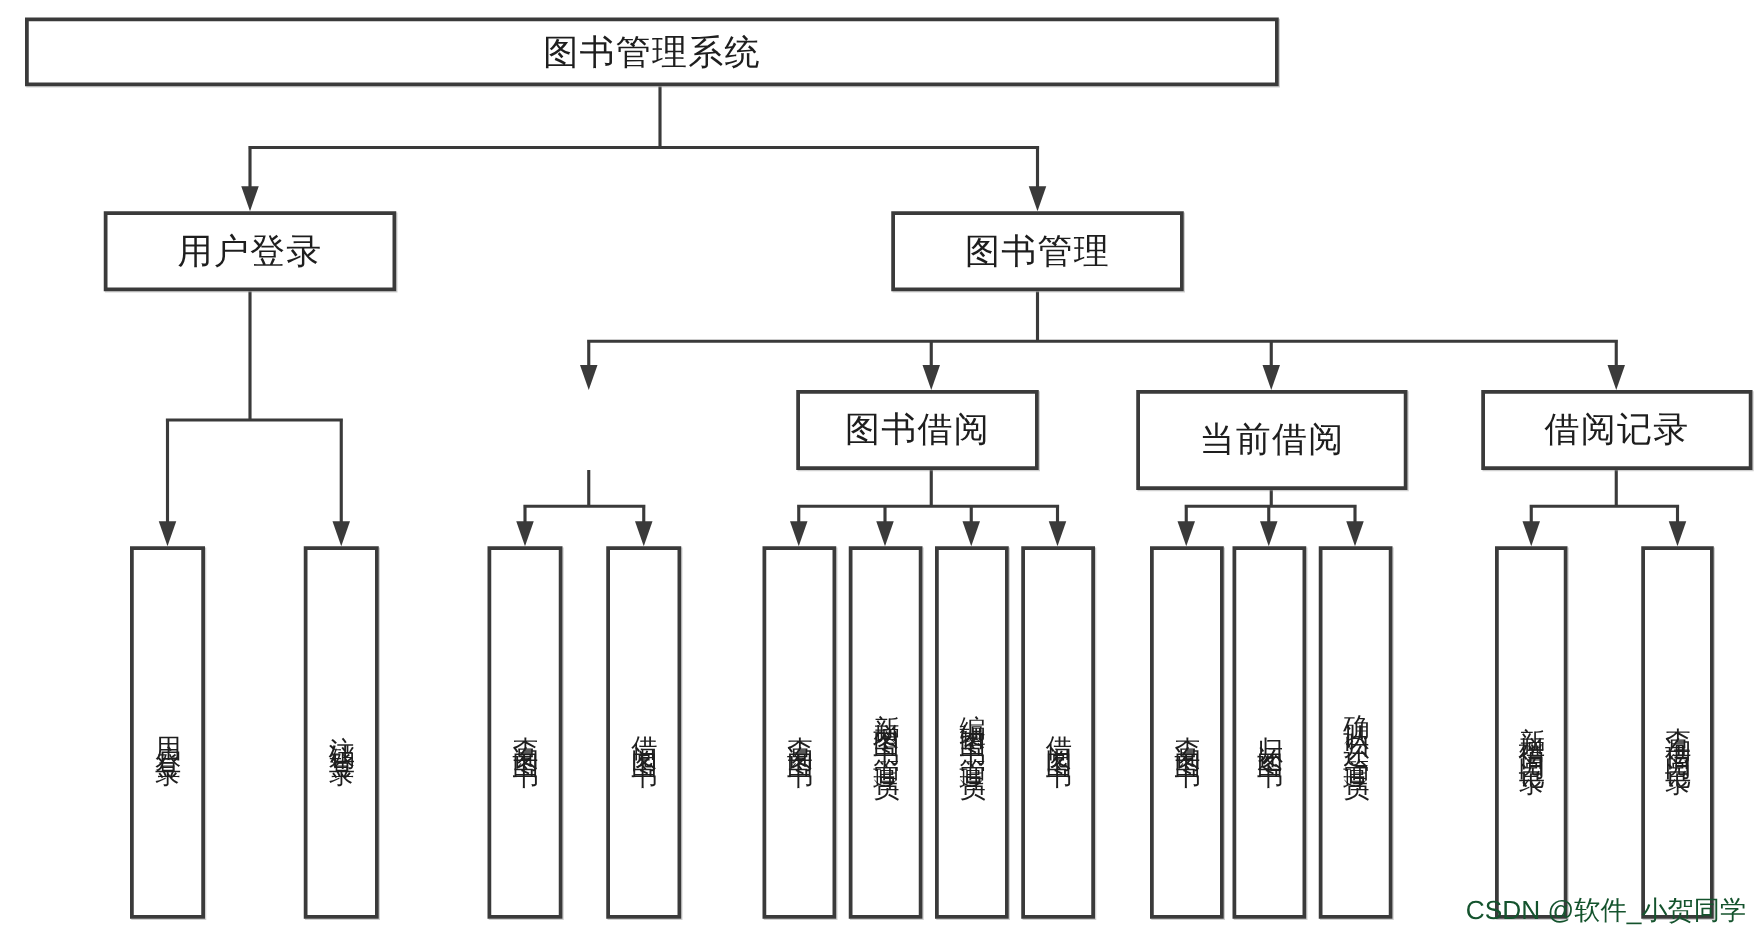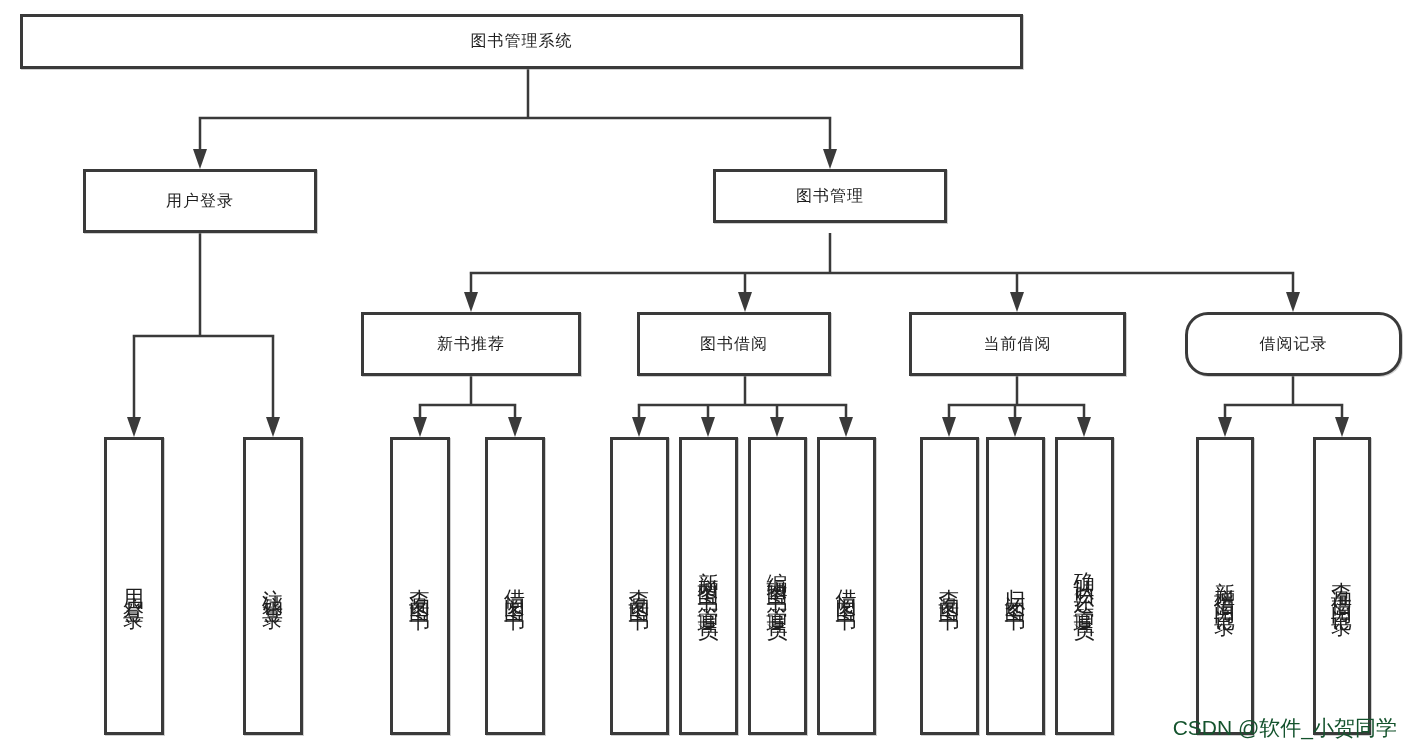--- a/index.html
+++ b/index.html
@@ -14,21 +14,21 @@
   .box{
     position:absolute;
     box-sizing:border-box;
     background:#ffffff;
     border:3px solid #3a3a3a;
     box-shadow:1px 1px 0 rgba(150,150,150,.45);
     display:flex;align-items:center;justify-content:center;
     color:#1e1e1e;
     z-index:2;
   }
-  .hbox{font-size:16px;letter-spacing:1px;white-space:nowrap;}
+  .hbox{font-size:28px;letter-spacing:1px;white-space:nowrap;}
   .vbox{
     writing-mode:vertical-rl;
     font-size:21px;
     letter-spacing:7px;
     line-height:1;
     text-align:center;
   }
   .watermark{
     position:absolute;
     z-index:5;
@@ -79,26 +79,25 @@
       <path d="M1008,417 L1022,417 L1015,437 Z"></path>
       <path d="M1077,417 L1091,417 L1084,437 Z"></path>
       <path d="M1218,417 L1232,417 L1225,437 Z"></path>
       <path d="M1335,417 L1349,417 L1342,437 Z"></path>
     </g>
   </svg>
 
   <div class="box hbox" style="left:20px;top:14px;width:1003px;height:55px;">图书管理系统</div>
 
   <div class="box hbox" style="left:83px;top:169px;width:234px;height:64px;">用户登录</div>
-  <div class="box hbox" style="left:713px;top:169px;width:234px;height:54px;">图书管理</div>
+  <div class="box hbox" style="left:713px;top:169px;width:234px;height:64px;">图书管理</div>
 
-  <div class="box hbox" style="left:361px;top:312px;width:220px;height:64px;">新书推荐</div>
   <div class="box hbox" style="left:637px;top:312px;width:194px;height:64px;">图书借阅</div>
-  <div class="box hbox" style="left:909px;top:312px;width:217px;height:64px;">当前借阅</div>
-  <div class="box hbox" style="left:1185px;top:312px;width:217px;height:64px;border-radius:23px;">借阅记录</div>
+  <div class="box hbox" style="left:909px;top:312px;width:217px;height:80px;">当前借阅</div>
+  <div class="box hbox" style="left:1185px;top:312px;width:217px;height:64px;">借阅记录</div>
 
   <div class="box vbox" style="left:104px;top:437px;width:60px;height:298px;">用户登录</div>
   <div class="box vbox" style="left:243px;top:437px;width:60px;height:298px;">注销登录</div>
 
   <div class="box vbox" style="left:390px;top:437px;width:60px;height:298px;">查询图书</div>
   <div class="box vbox" style="left:485px;top:437px;width:60px;height:298px;">借阅图书</div>
 
   <div class="box vbox" style="left:610px;top:437px;width:59px;height:298px;">查询图书</div>
   <div class="box vbox" style="left:679px;top:437px;width:59px;height:298px;">新增图书（管理员）</div>
   <div class="box vbox" style="left:748px;top:437px;width:59px;height:298px;">编辑图书（管理员）</div>

